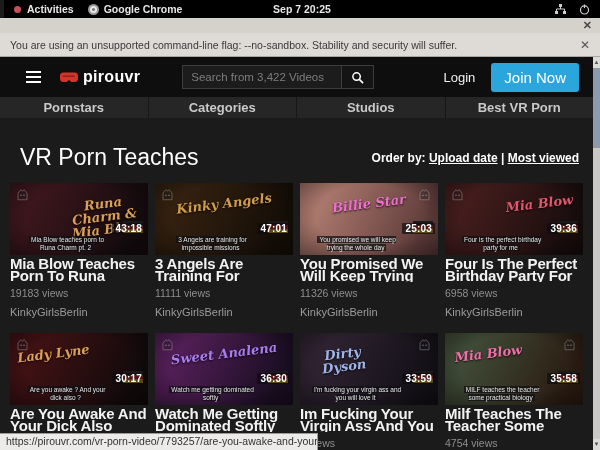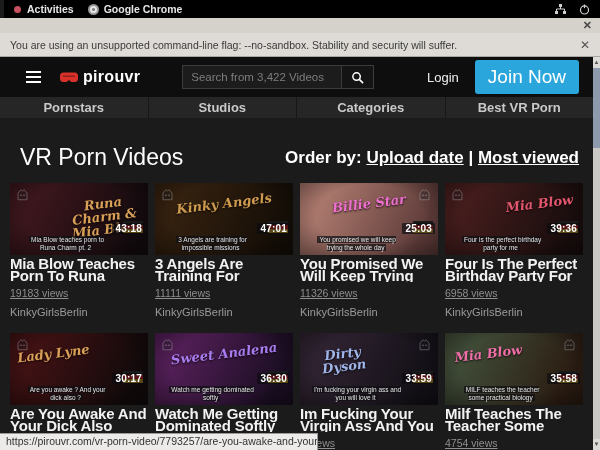--- a/index.html
+++ b/index.html
@@ -35,33 +35,33 @@
   .burger i { height:2px; background:#fff; display:block; }
   .logo { display:flex; align-items:center; gap:4px; }
   .logo-text { color:#fff; font-weight:bold; font-size:16px; letter-spacing:.3px; }
   .searchwrap { display:flex; margin-left:42px; }
   .search-input { width:160px; height:24px; background:#1c1c1c; border:1px solid #3c3c3c; color:#8a8a8a;
     font-size:11.5px; padding:0 8px; font-family:"Liberation Sans",sans-serif; }
   .search-input::placeholder { color:#7d7d7d; }
   .search-btn { width:32px; height:24px; background:#141414; border:1px solid #3c3c3c; border-left:none;
     display:flex; align-items:center; justify-content:center; }
   .login { margin-left:auto; color:#f0f0f0; font-size:13px; margin-right:16px; }
-  .join-btn { background:#2ba6dc; color:#fff; font-size:19px; padding:6px 13px; border-radius:3px; font-weight:normal; }
+  .join-btn { background:#2ba6dc; color:#fff; font-size:15px; padding:6px 13px; border-radius:3px; font-weight:normal; }
 
   
   .nav { position:absolute; top:97px; left:0; right:7px; height:21px; background:#262626; display:flex; }
   .nav-item { flex:1; display:flex; align-items:center; justify-content:center; color:#c9c9c9;
     font-size:13px; font-weight:bold; border-left:1px solid #171717; }
   .nav-item:first-child { border-left:none; }
 
   
   .content { position:absolute; top:118px; left:0; right:7px; bottom:0; background:#1b1b1b; overflow:hidden; }
   .page-head { display:flex; align-items:center; justify-content:space-between; padding:17px 14px 0 20px; height:62px; }
   .page-title { color:#fdfdfd; font-size:23px; font-weight:normal; }
-  .orderby { color:#fff; font-size:17px; font-weight:bold; }
+  .orderby { color:#fff; font-size:12px; font-weight:bold; }
   .orderby a { color:#fff; text-decoration:underline; }
 
   .grid { display:grid; grid-template-columns:repeat(4,1fr); column-gap:7px; row-gap:13px; padding:3px 10px 0 10px; }
   .card { width:100%; }
   .thumb { position:relative; height:72px; width:100%; overflow:hidden; border-radius:1px; }
   .thumb::after { content:""; position:absolute; inset:0; background:radial-gradient(ellipse at 50% 45%, transparent 55%, rgba(0,0,0,.45)); }
   .wm { position:absolute; top:4px; left:5px; opacity:.5; z-index:2; }
   .wm.wm-right { left:auto; right:6px; }
   .overlay-name { position:absolute; z-index:2; font-family:"DejaVu Serif",serif; font-style:italic; font-weight:bold;
     font-size:13px; line-height:13px; text-align:center; top:14px; left:0; right:0; transform:rotate(-7deg);
@@ -72,21 +72,21 @@
     font-size:6.5px; line-height:8px; color:#e4e4e4; }
   .caption span { background:rgba(15,15,20,.72); padding:0 2px; }
   .duration { position:absolute; z-index:3; right:3px; bottom:21px; color:#fff; font-size:10px; font-weight:bold;
     background:rgba(10,10,16,.65); padding:0 3px; border-radius:1px; letter-spacing:.2px; }
   .flag { position:absolute; z-index:2; right:5px; top:38px; width:20px; height:12px; display:flex; flex-direction:column; }
   .flag i { flex:1; display:block; }
   .flag i:nth-child(1){ background:#1a1a1a; } .flag i:nth-child(2){ background:#d22; } .flag i:nth-child(3){ background:#e8b422; }
 
   .vtitle { margin-top:3px; color:#f2f2f2; font-size:15px; line-height:12px; font-weight:bold;
     letter-spacing:-0.2px; height:24px; overflow:hidden; }
-  .views { margin-top:5px; color:#8e8e8e; font-size:10.5px; height:12px;text-decoration:underline; }
+  .views { margin-top:5px; color:#8e8e8e; font-size:10.5px; height:12px; }
   .studio { margin-top:7px; color:#9b9b9b; font-size:11px; height:14px; }
 
   
   .statusurl { position:absolute; left:0; bottom:0; height:17px; max-width:318px; background:#ecebe9;
     border:1px solid #9a9a9a; border-left:none; border-bottom:none; color:#333; font-size:10.5px;
     line-height:15px; padding:0 6px; white-space:nowrap; overflow:hidden; z-index:8; }
 
   
   .scrollbar { position:absolute; top:57px; right:0; bottom:0; width:7px; background:#cac8c5; z-index:9; }
   .sb-thumb { position:absolute; top:11px; left:0; right:0; height:80px; background:#8d9aab; }
@@ -97,20 +97,21 @@
 </head>
 <body>
 
 <div id="screen">
 
   <div class="sysbar">
     <span class="dot"></span>
     <span class="activities">Activities</span>
     <span class="chrome-ico"></span>
     <span>Google Chrome</span>
+    <span class="clock">Sep 7 20:25</span>
     <span class="right">
       <svg width="13" height="11" viewBox="0 0 13 11">
         <rect x="5" y="0" width="3" height="3" fill="#cfcfcf"></rect>
         <rect x="1" y="7" width="3" height="3" fill="#cfcfcf"></rect>
         <rect x="9" y="7" width="3" height="3" fill="#cfcfcf"></rect>
         <path d="M6.5 3v2M2.5 7V5h8v2" stroke="#cfcfcf" fill="none"></path>
       </svg>
       <svg width="11" height="11" viewBox="0 0 12 12">
         <circle cx="6" cy="6.5" r="4.4" fill="none" stroke="#cfcfcf" stroke-width="1.3"></circle>
         <path d="M6 0.5v4" stroke="#cfcfcf" stroke-width="1.3"></path>
@@ -148,28 +149,28 @@
           <path d="M9 9 L13 13" stroke="#fff" stroke-width="1.8"></path>
         </svg>
       </span>
     </span>
     <span class="login">Login</span>
     <span class="join-btn">Join Now</span>
   </div>
 
   <div class="nav">
     <span class="nav-item">Pornstars</span>
+    <span class="nav-item">Categories</span>
     <span class="nav-item">Studios</span>
-    <span class="nav-item">Categories</span>
     <span class="nav-item">Best VR Porn</span>
   </div>
 
   <div class="content">
     <div class="page-head">
-      <span class="page-title">VR Porn Videos</span>
+      <span class="page-title">VR Porn Teaches</span>
       <span class="orderby">
         <span>Order by:</span>
         <a>Upload date</a>
         <span>|</span>
         <a>Most viewed</a>
       </span>
     </div>
     <div class="grid">
         <div class="card">
     <div class="thumb" style="background: linear-gradient(115deg, rgb(59, 22, 28) 20%, rgb(20, 11, 14) 85%);">

